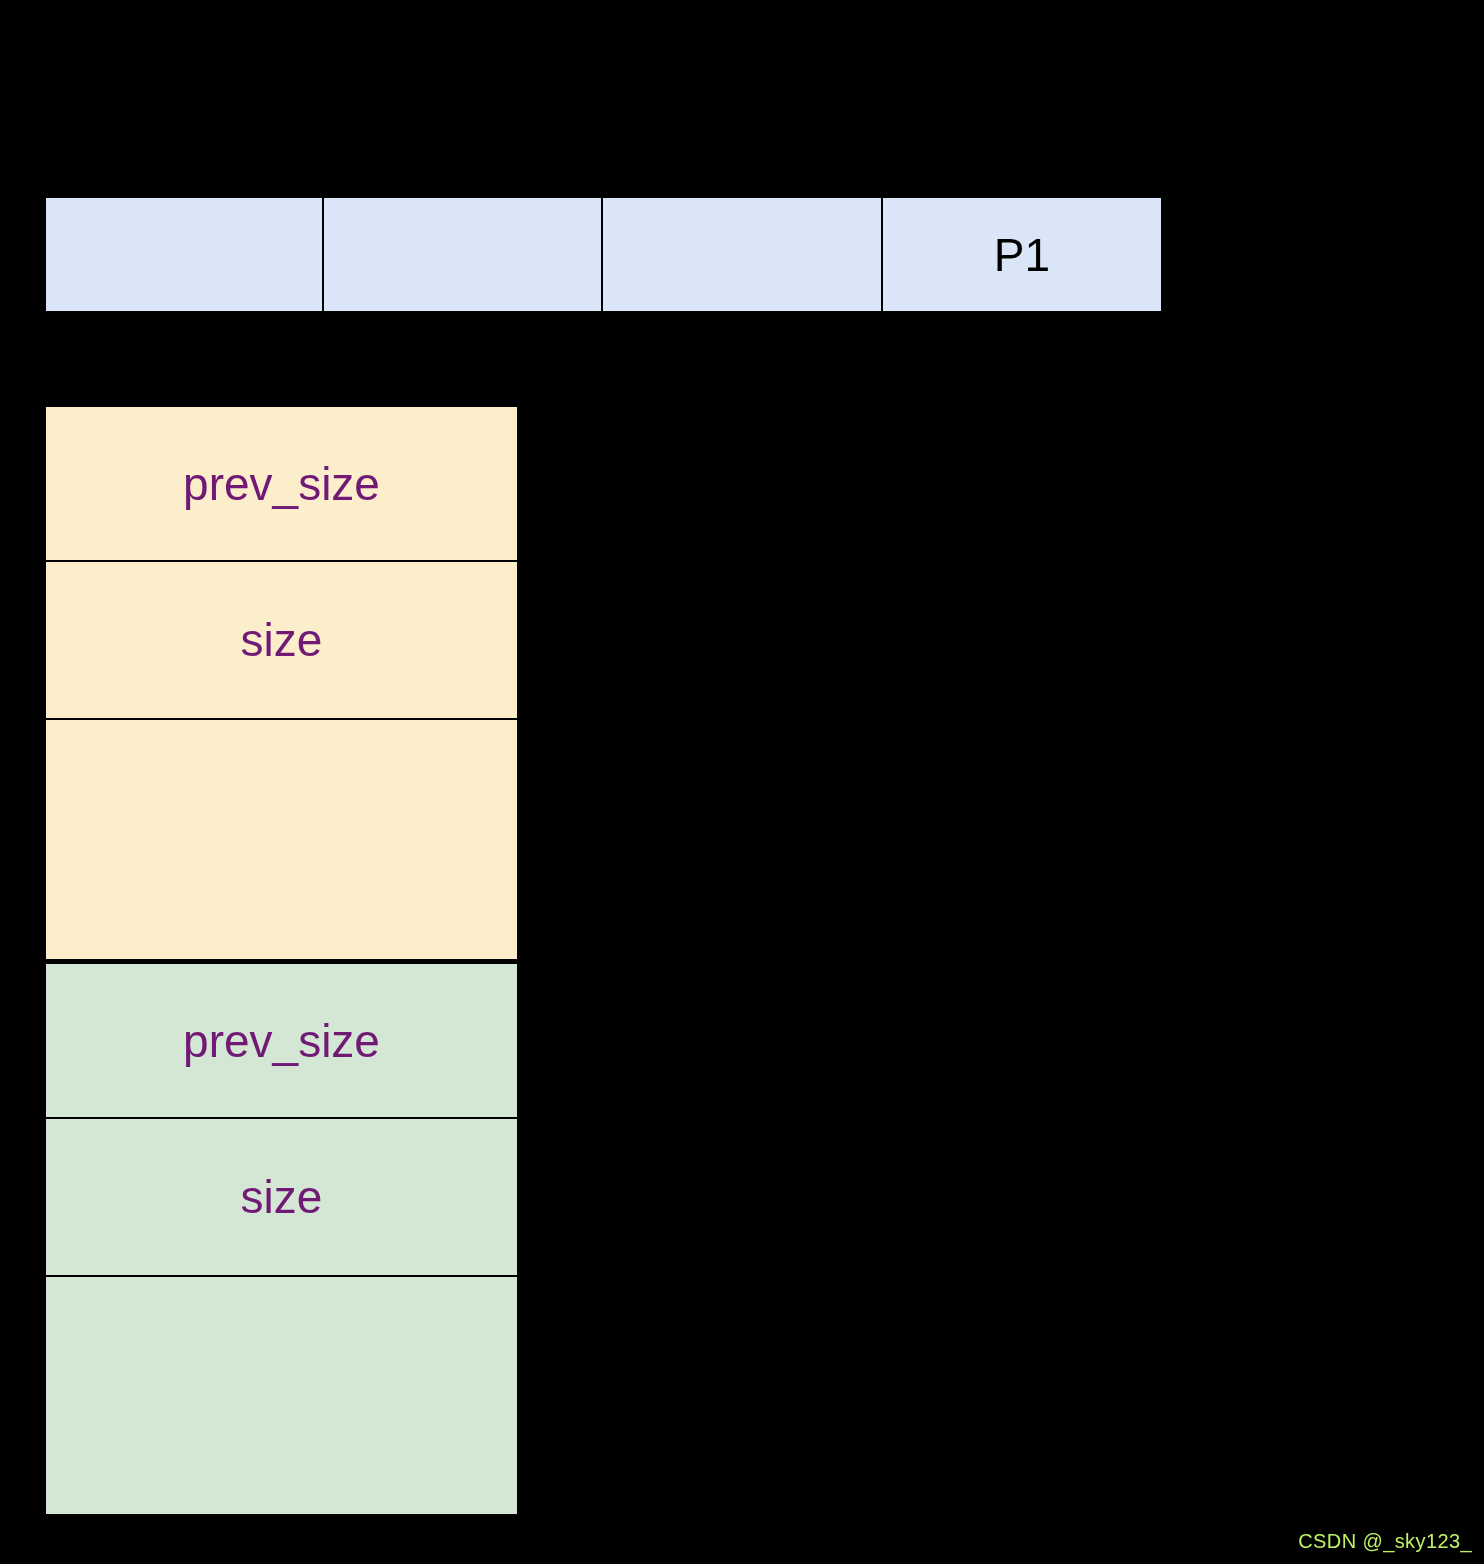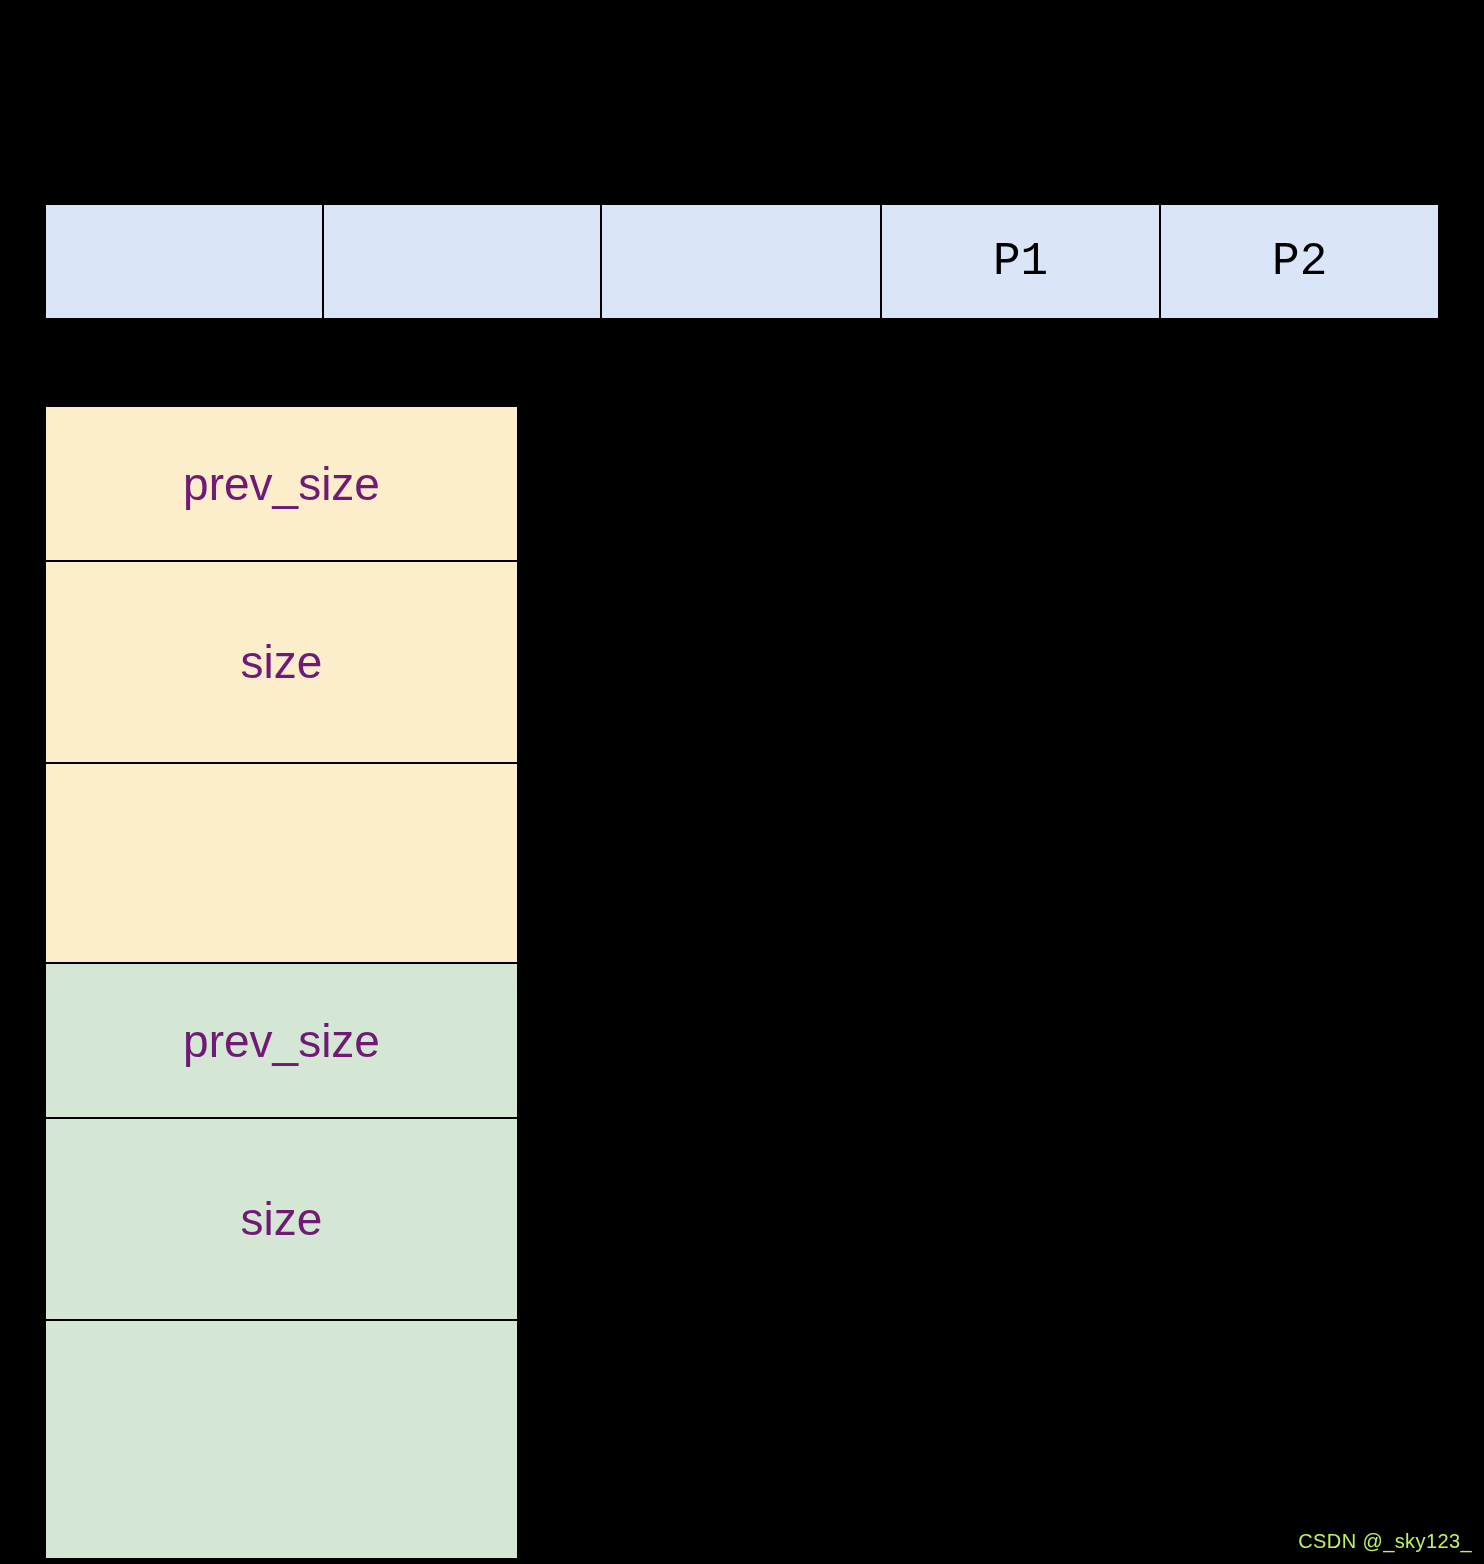--- a/index.html
+++ b/index.html
@@ -12,26 +12,25 @@
     height: 1564px;
     position: relative;
     overflow: hidden;
     font-family: "Liberation Sans", sans-serif;
   }
 
   
   #memory-row {
     position: absolute;
     left: 44px;
-    top: 203px;
+    top: 196px;
     width: 1396px;
     height: 117px;
     display: flex;
     box-sizing: border-box;
-    font-family: Liberation Mono, monospace;
   }
   #memory-row .mem-cell {
     background: #dae6f8;
     border: 2px solid #000000;
     margin-left: -2px;
     box-sizing: border-box;
     display: flex;
     align-items: center;
     justify-content: center;
     font-size: 46px;
@@ -65,21 +64,21 @@
   }
   .chunk-row:first-child { margin-top: 0; }
 
   #chunk-allocated { top: 405px; }
   #chunk-allocated .chunk-row { background: #fdeecb; }
 
   #chunk-free { top: 962px; }
   #chunk-free .chunk-row { background: #d4e7d4; }
 
   .row-h-header { height: 157px; }
-  .row-h-size   { height: 204px; }
+  .row-h-size   { height: 160px; }
   .row-h-data-a { height: 243px; }
   .row-h-data-b { height: 241px; }
 
   
   #watermark {
     position: absolute;
     right: 12px;
     bottom: 11px;
     font-size: 20px;
     color: #bef264;
@@ -96,23 +95,20 @@
   </div>
   <div class="mem-cell cell-w2">
     <span></span>
   </div>
   <div class="mem-cell cell-w3">
     <span></span>
   </div>
   <div class="mem-cell cell-w4">
     <span>P1</span>
   </div>
-  <div class="mem-cell cell-w5">
-    <span>P2</span>
-  </div>
 </div>
 
 <div class="chunk" id="chunk-allocated">
   <div class="chunk-row row-h-header">
     <span>prev_size</span>
   </div>
   <div class="chunk-row row-h-size">
     <span>size</span>
   </div>
   <div class="chunk-row row-h-data-a">

